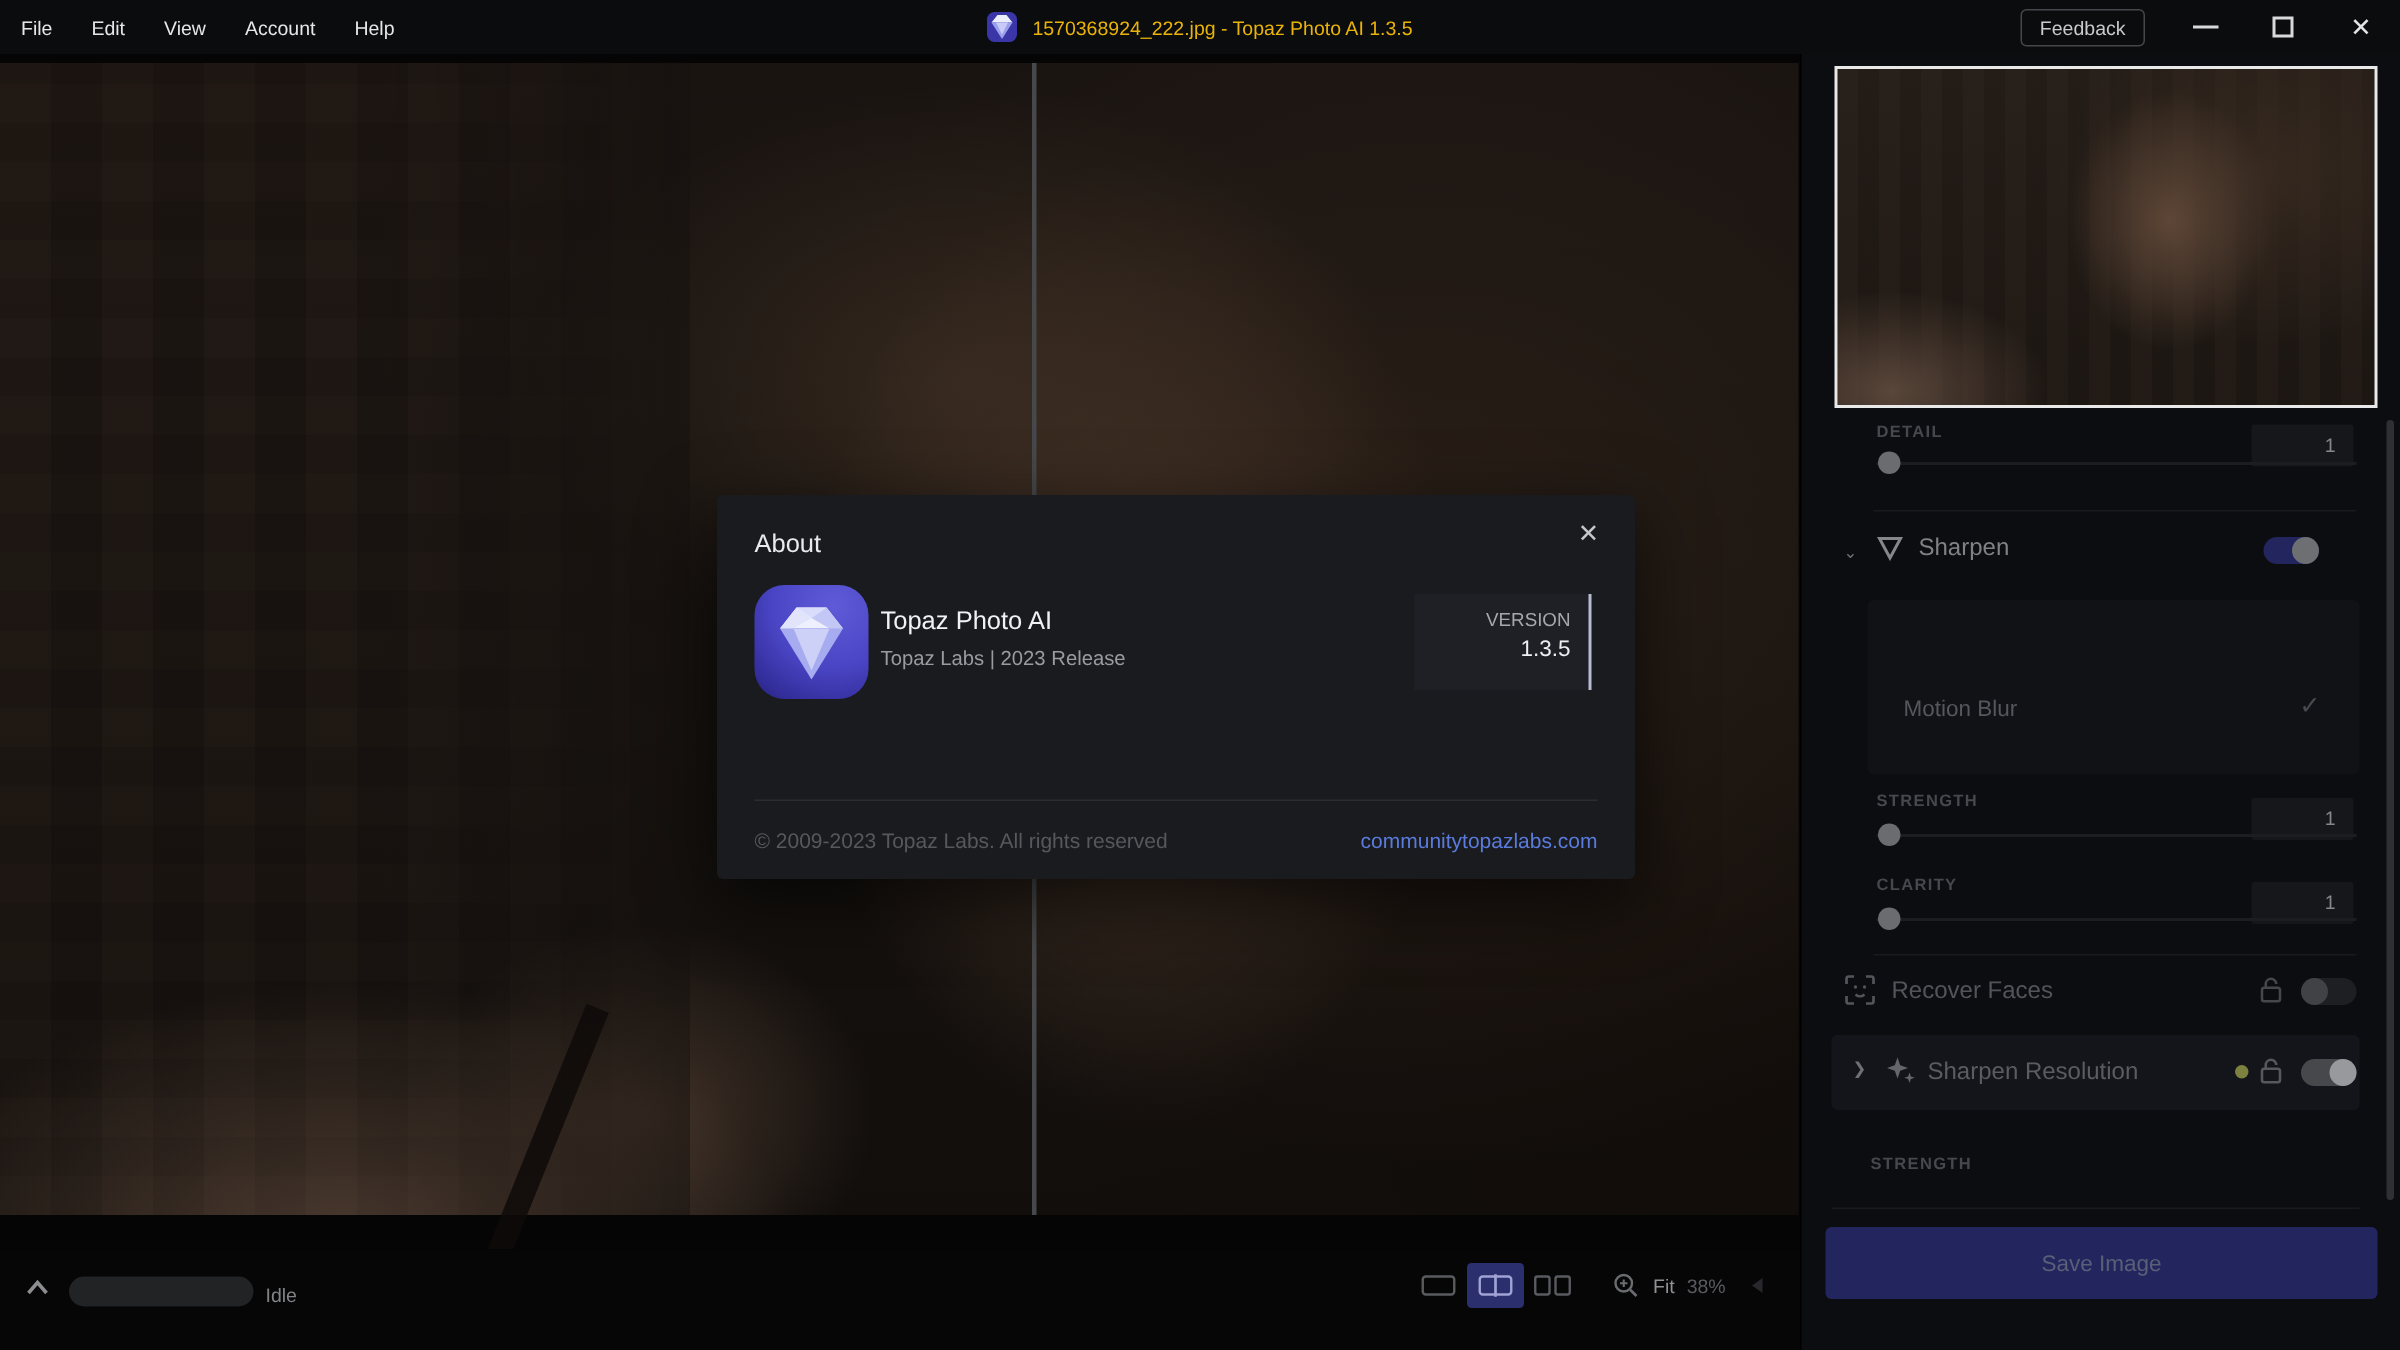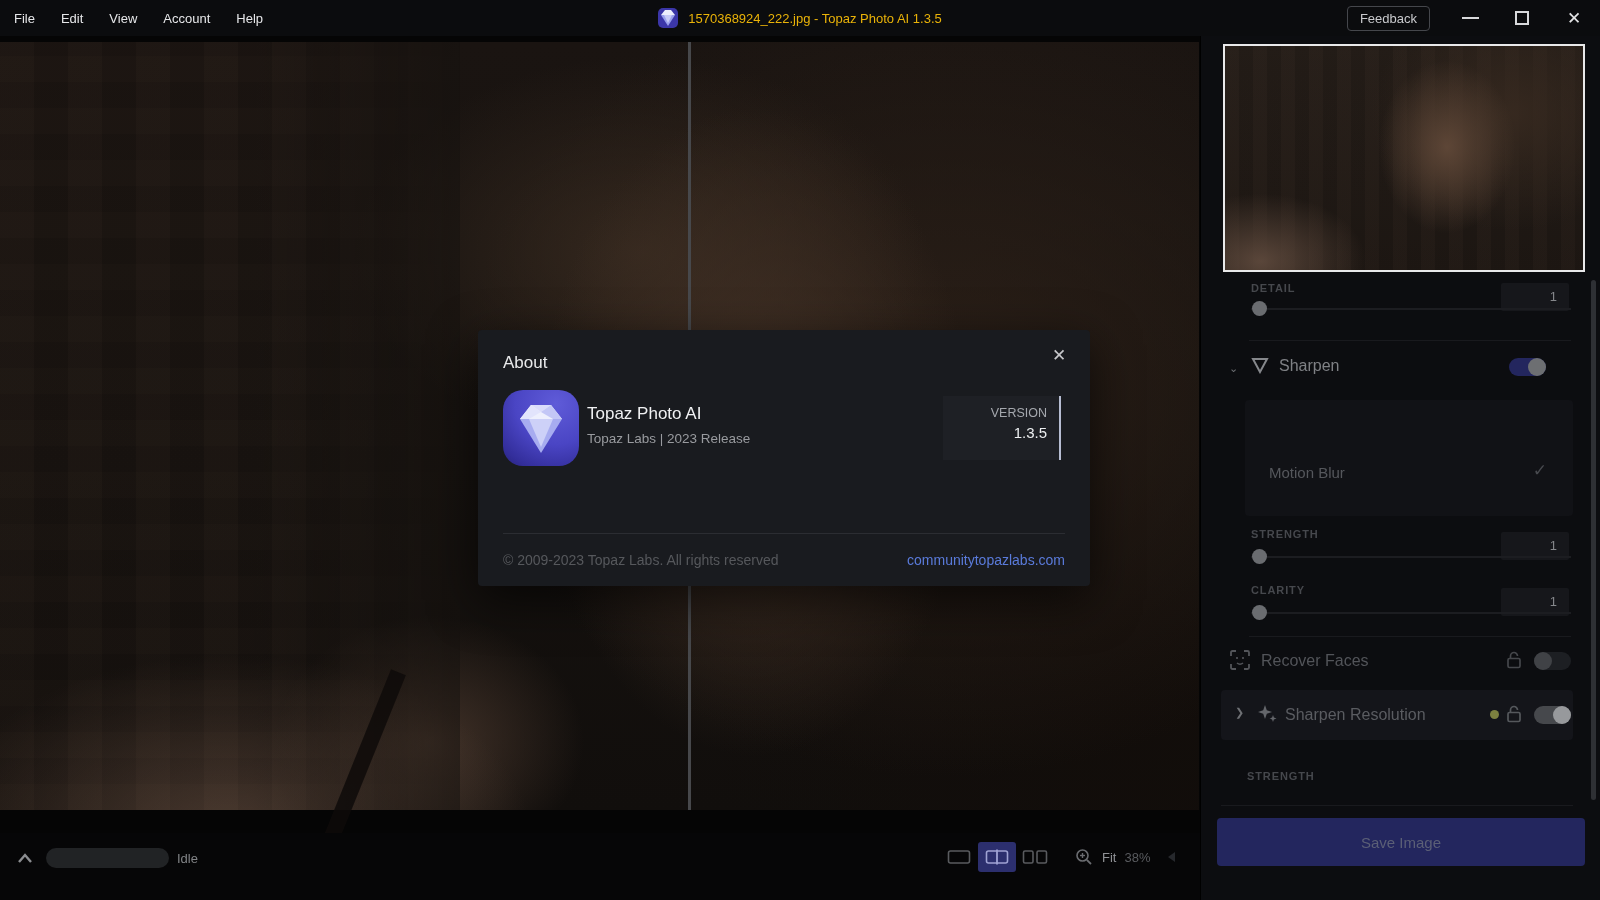--- a/index.html
+++ b/index.html
@@ -42,21 +42,21 @@
       repeating-linear-gradient(90deg, rgba(58,44,35,.32) 0 34px, rgba(30,22,18,.32) 34px 68px),
       repeating-linear-gradient(0deg, rgba(52,40,31,.28) 0 26px, rgba(26,20,16,.28) 26px 52px); }
   .strap { position:absolute; left:338px; top:620px; width:16px; height:280px;
            background:#0e0b09; transform:rotate(22deg); opacity:.85; }
   .split-line { position:absolute; left:688px; top:6px; width:3px; height:768px;
                 background:#47484b; cursor:ew-resize; }
 
   
   .statusbar { position:absolute; top:797px; left:0; width:1200px; height:67px;
                background:#060607; }
-  .sb-left { position:absolute; left:12px; top:12px; display:flex; align-items:center; }
+  .sb-left { position:absolute; left:12px; top:12px; display:flex; align-items:flex-end; }
   .sb-chevron { width:26px; height:26px; display:flex; align-items:center; justify-content:center; }
   .progress-pill { width:123px; height:20px; border-radius:10px; background:#212325;
                    margin-left:8px; }
   .idle-text { color:#818386; font-size:13px; margin-left:8px; }
   .sb-right { position:absolute; left:940px; top:9px; display:flex; align-items:center; }
   .view-btn { width:38px; height:30px; display:flex; align-items:center; justify-content:center;
               border-radius:3px; }
   .view-btn.sel { background:#2c2f6e; }
   .zoom-group { display:flex; align-items:center; margin-left:20px; gap:8px; }
   .fit-text { color:#8f9195; font-size:13px; }

